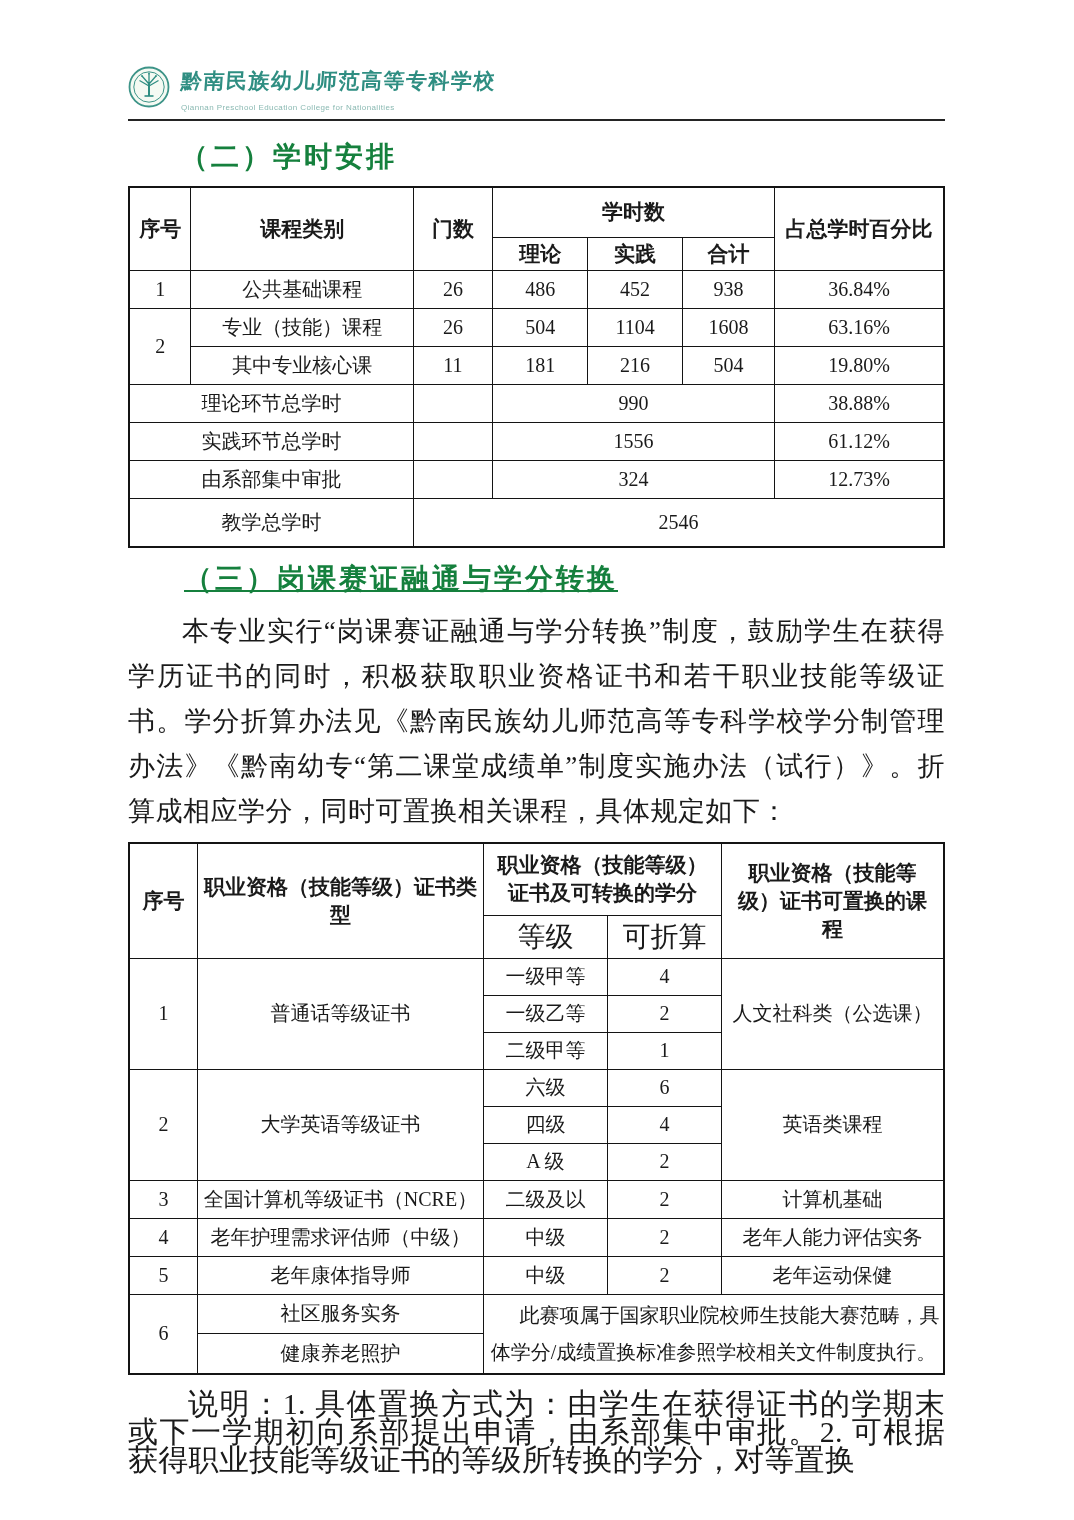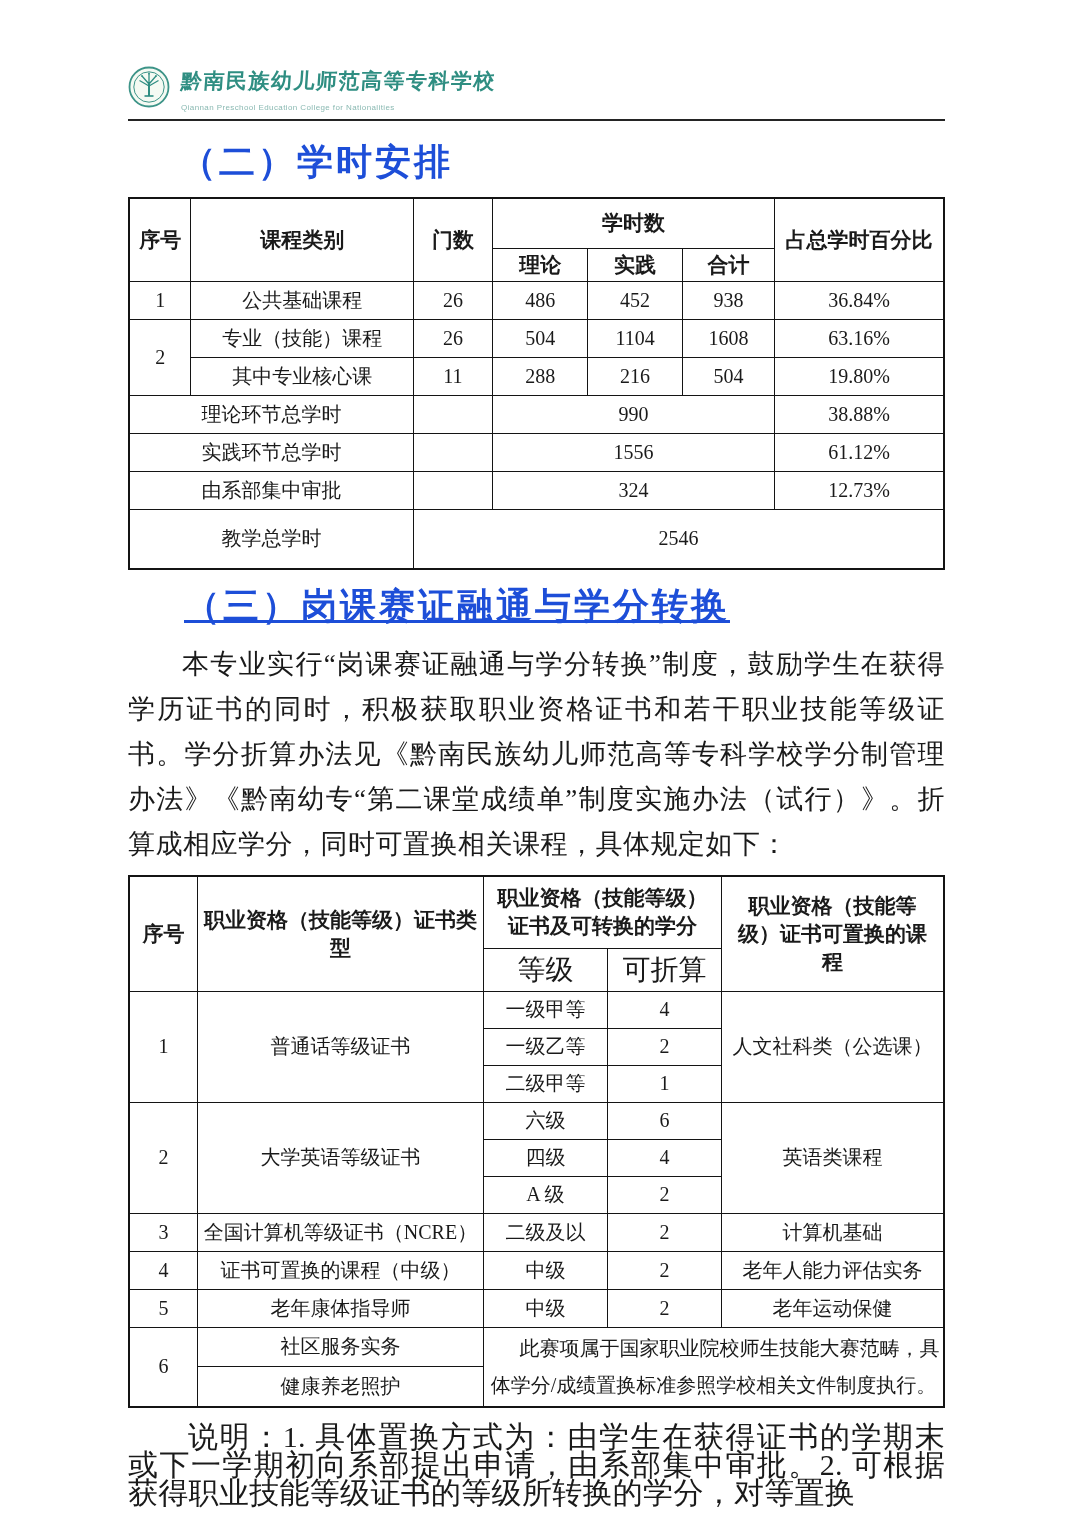--- a/index.html
+++ b/index.html
@@ -10,21 +10,21 @@
   
   .logo-row { display:flex; align-items:center; gap:11px; height:46px; }
   .logo-badge { flex:0 0 auto; }
   .logo-cn { font-size:21px; font-weight:bold; color:#2f8e82; letter-spacing:1.5px;
              font-family:"DejaVu Serif",serif; transform:skewX(-4deg); }
   .logo-en { font-size:8px; color:#8ab9b2; letter-spacing:.4px; margin-top:8px;
              font-family:"Liberation Sans",sans-serif; }
   .header-rule { border-top:2px solid #242424; margin-top:7px; }
 
   
-  .sec-heading { font-size:36px; font-weight:bold; letter-spacing:3px; color:#1d4ed8; }
+  .sec-heading { font-size:28px; font-weight:bold; letter-spacing:3px; color:#15803d; }
   .sec-heading.h-hours   { margin:17px 0 10px 52px; }
   .sec-heading.h-credits { margin:12px 0 8px 56px;text-decoration:underline; }
 
   
   table.doc-table { width:100%; border-collapse:collapse; table-layout:fixed; border:2px solid #141414; }
   table.doc-table td { border:1px solid #141414; text-align:center; vertical-align:middle;
                        font-size:20px; padding:2px 3px; overflow:hidden; }
   table.doc-table td.th { font-weight:bold; font-size:21px; }
   table.doc-table td.th-sub { font-weight:normal; font-size:28px; }
   td.note-cell { text-align:left; font-size:19.5px; line-height:37px; text-indent:1.6em;
@@ -102,21 +102,21 @@
       <td>专业（技能）课程</td>
       <td>26</td>
       <td>504</td>
       <td>1104</td>
       <td>1608</td>
       <td>63.16%</td>
     </tr>
     <tr style="height:38px">
       <td>其中专业核心课</td>
       <td>11</td>
-      <td>288</td>
+      <td>181</td>
       <td>216</td>
       <td>504</td>
       <td>19.80%</td>
     </tr>
     <tr style="height:38px">
       <td colspan="2">理论环节总学时</td>
       <td></td>
       <td colspan="3">990</td>
       <td>38.88%</td>
     </tr>
@@ -125,21 +125,21 @@
       <td></td>
       <td colspan="3">1556</td>
       <td>61.12%</td>
     </tr>
     <tr style="height:38px">
       <td colspan="2">由系部集中审批</td>
       <td></td>
       <td colspan="3">324</td>
       <td>12.73%</td>
     </tr>
-    <tr style="height:60px">
+    <tr style="height:49px">
       <td colspan="2">教学总学时</td>
       <td colspan="5">2546</td>
     </tr>
   </tbody>
     </table>
 
   <div class="sec-heading h-credits">（三）岗课赛证融通与学分转换</div>
 
   <p class="body-par">本专业实行“岗课赛证融通与学分转换”制度，鼓励学生在获得学历证书的同时，积极获取职业资格证书和若干职业技能等级证书。学分折算办法见《黔南民族幼儿师范高等专科学校学分制管理办法》《黔南幼专“第二课堂成绩单”制度实施办法（试行）》。折算成相应学分，同时可置换相关课程，具体规定如下：</p>
 
@@ -197,21 +197,21 @@
 
     <tr style="height:38px">
       <td>3</td>
       <td>全国计算机等级证书（NCRE）</td>
       <td>二级及以</td>
       <td>2</td>
       <td>计算机基础</td>
     </tr>
     <tr style="height:38px">
       <td>4</td>
-      <td>证书可置换的课程（中级）</td>
+      <td>老年护理需求评估师（中级）</td>
       <td>中级</td>
       <td>2</td>
       <td>老年人能力评估实务</td>
     </tr>
     <tr style="height:38px">
       <td>5</td>
       <td>老年康体指导师</td>
       <td>中级</td>
       <td>2</td>
       <td>老年运动保健</td>

